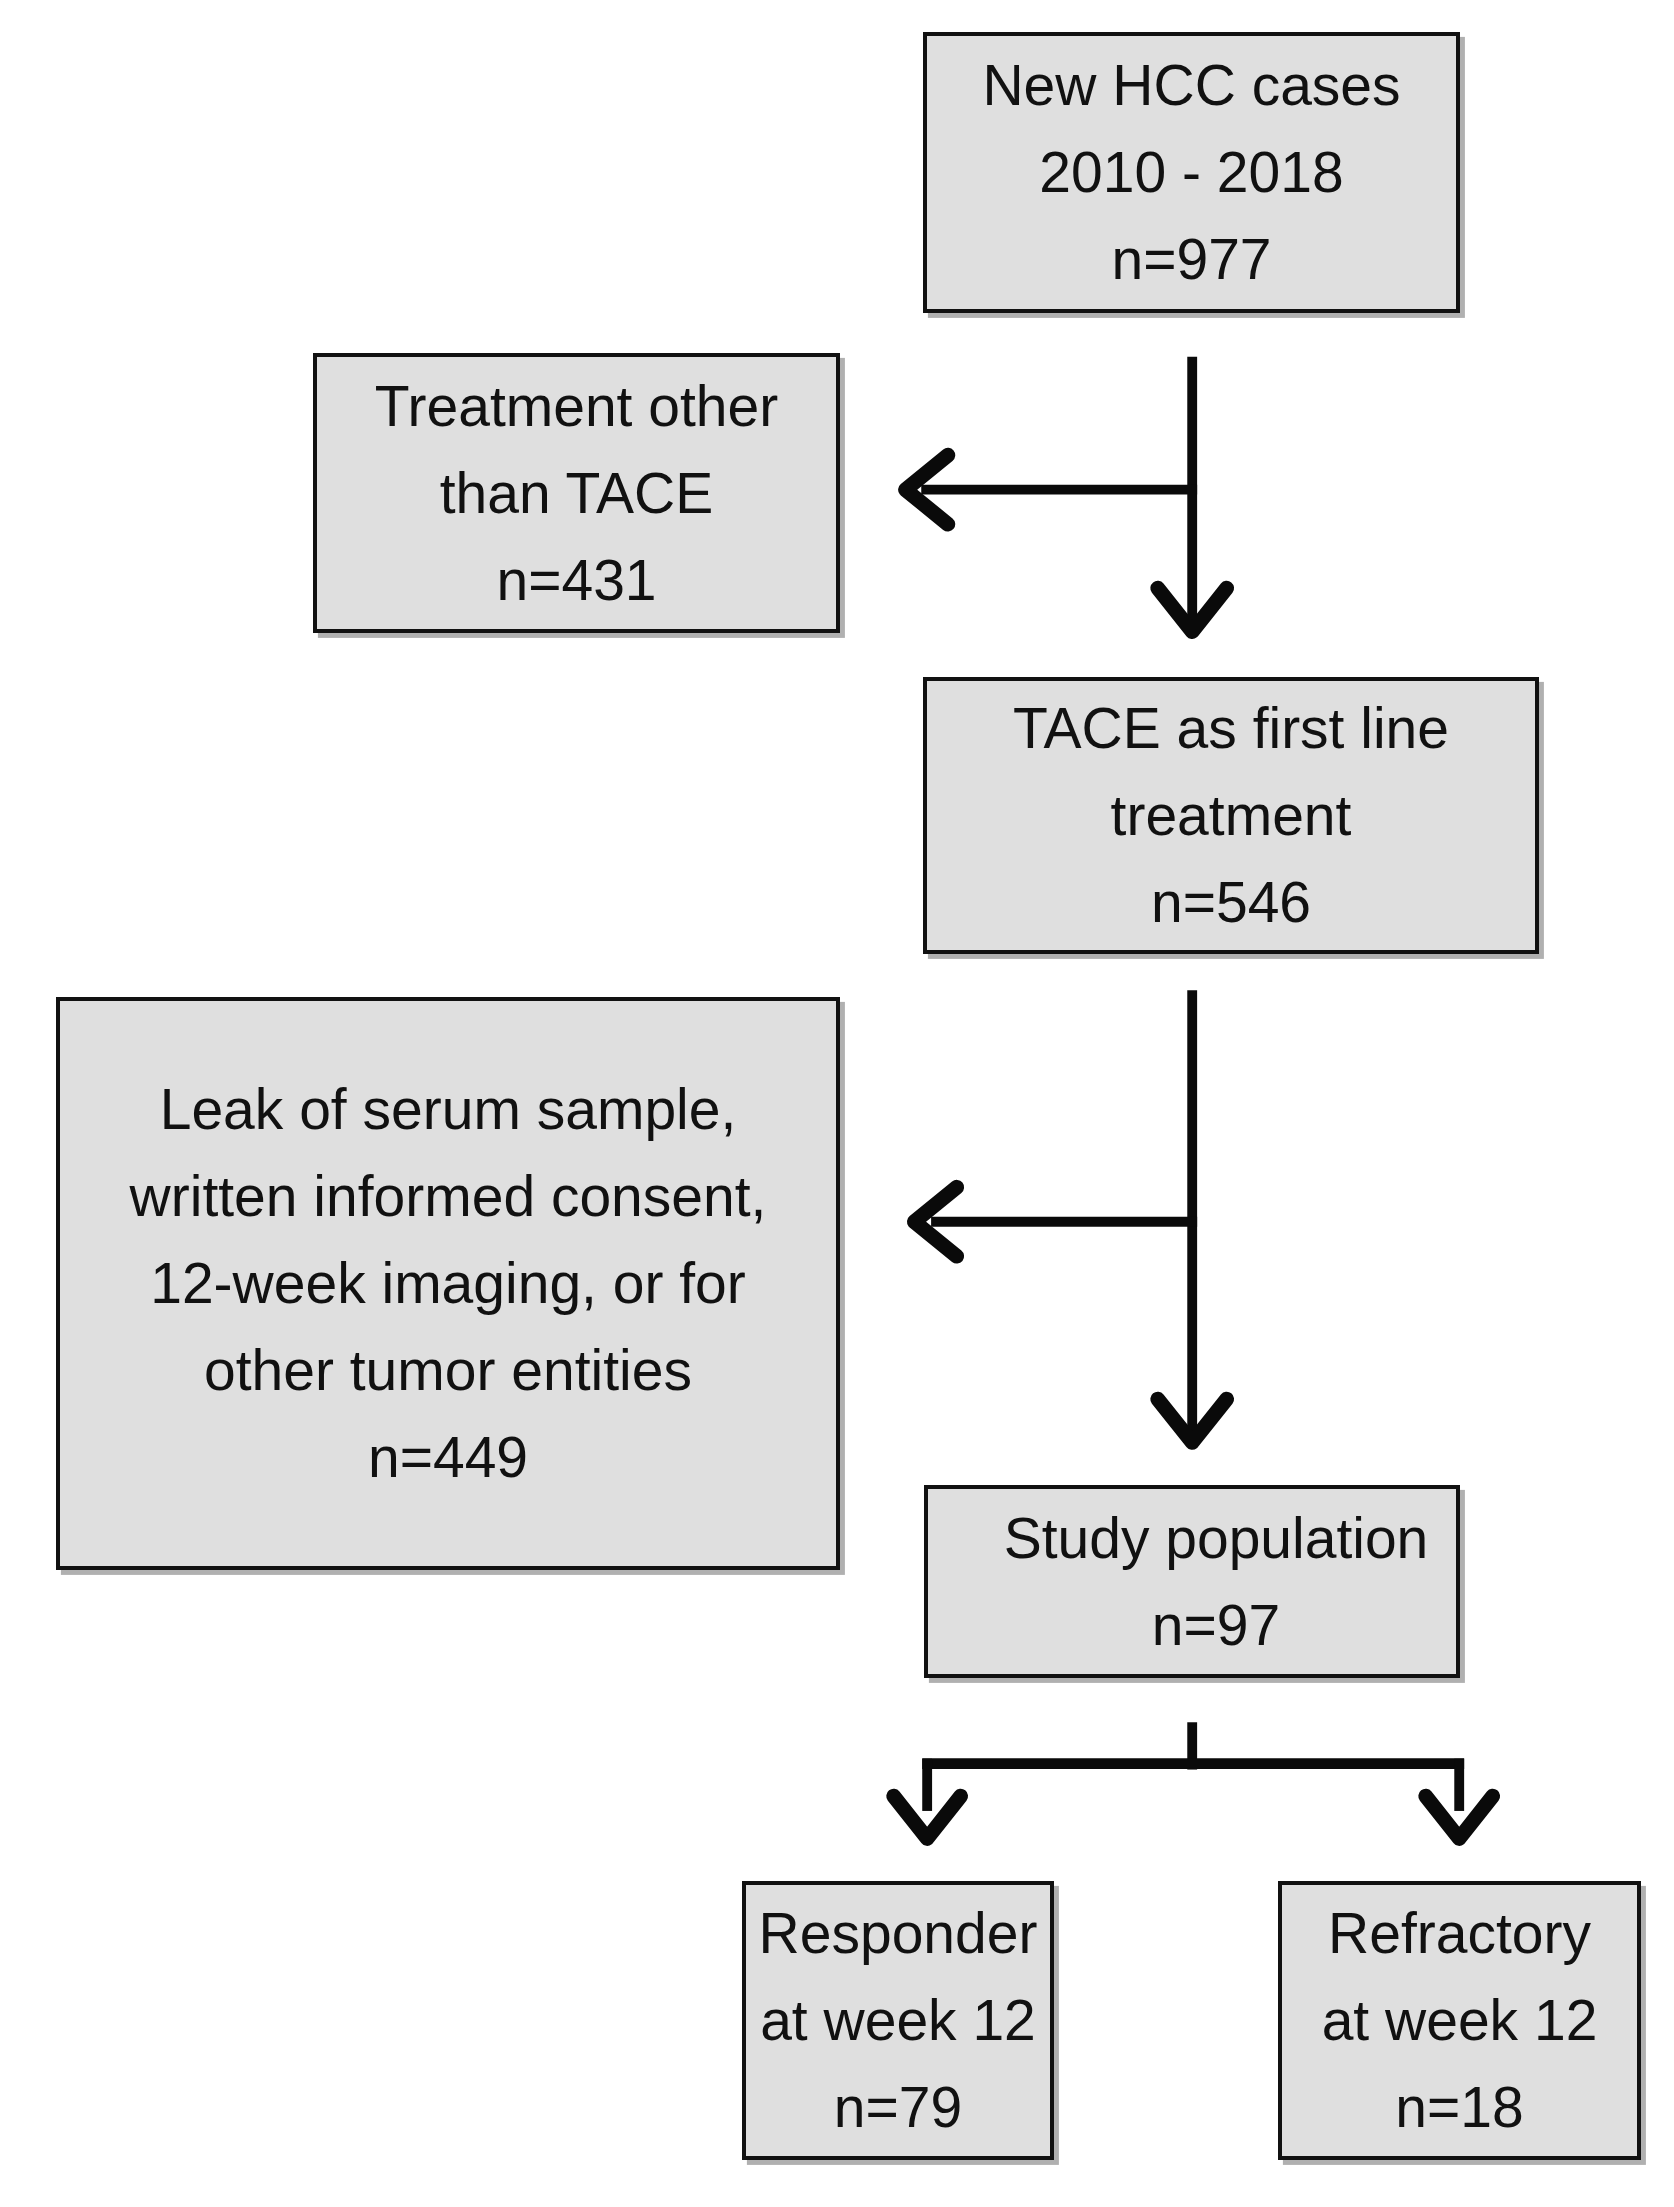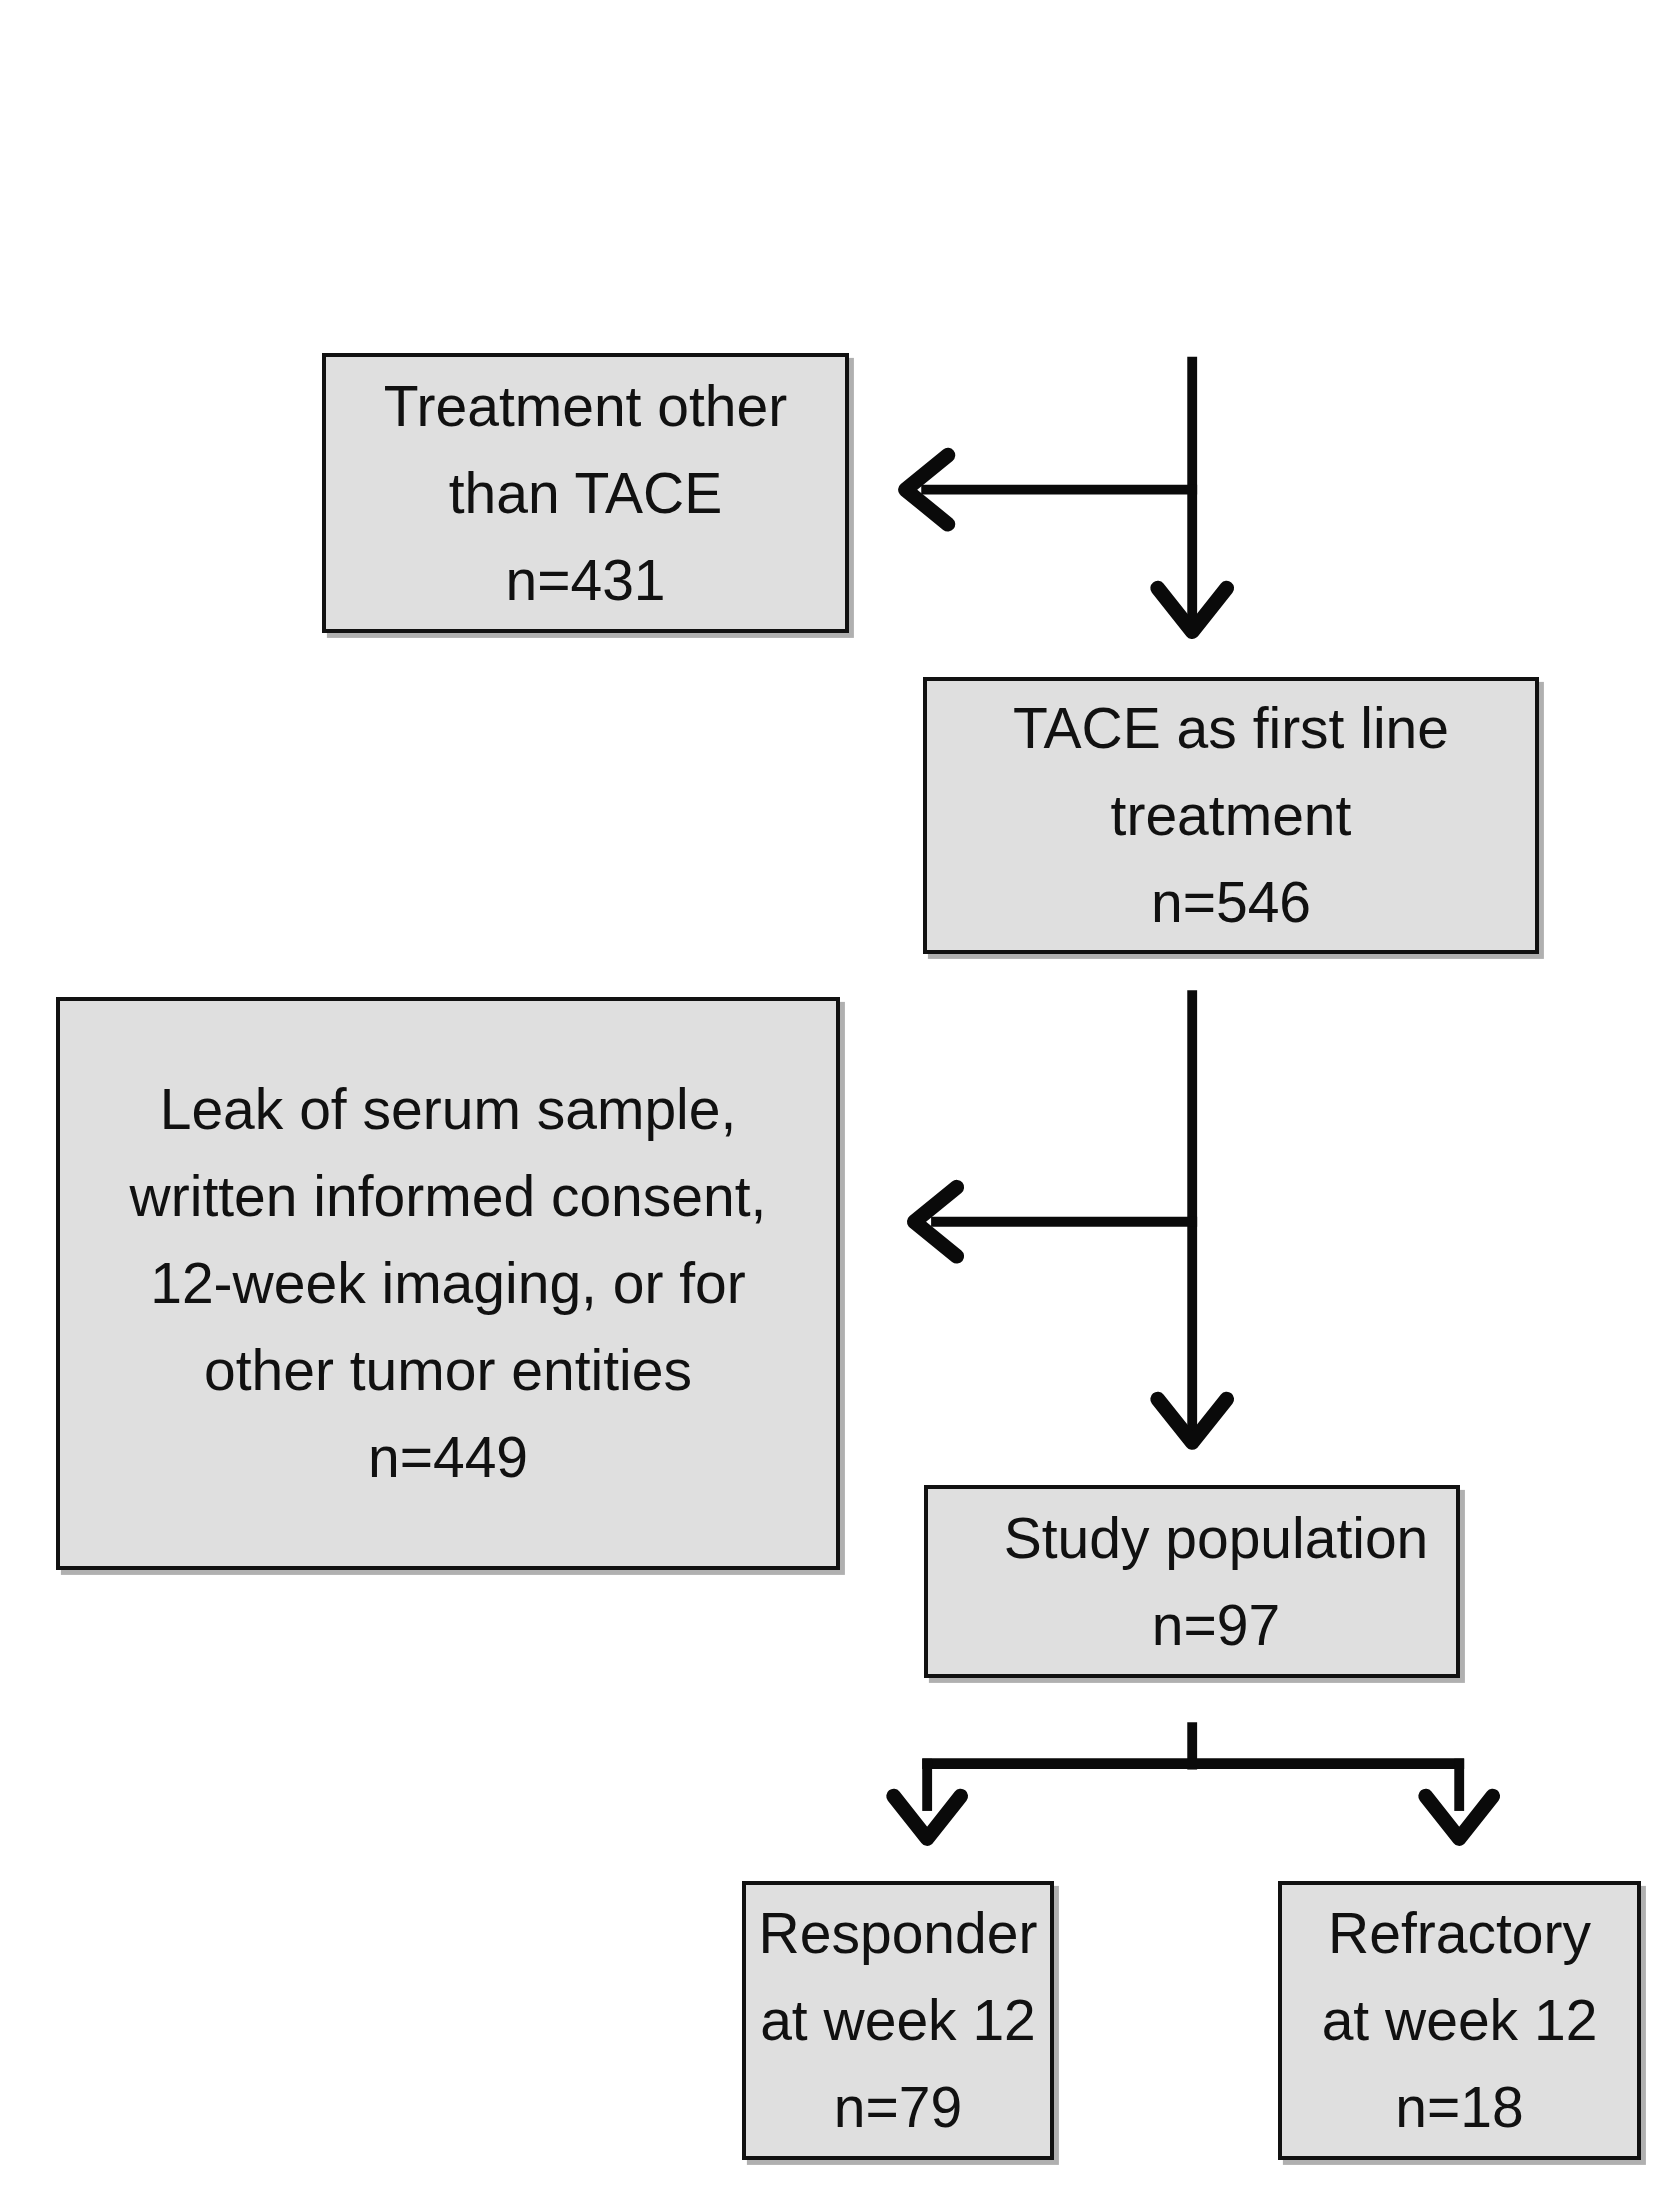--- a/index.html
+++ b/index.html
@@ -51,21 +51,21 @@
   }
   .head {
     stroke: var(--arrow, #0a0a0a);
     stroke-width: 15;
     fill: none;
     stroke-linecap: round;
     stroke-linejoin: round;
   }
   
   .n-new       { left: 923px;  top: 31.5px;   width: 537px; height: 281px; }
-  .n-excl1     { left: 313px;  top: 353px;  width: 527px; height: 280px; margin-left: 9px; }
+  .n-excl1     { left: 313px;  top: 353px;  width: 527px; height: 280px; }
   .n-tace      { left: 923px;  top: 677px;  width: 616px; height: 277px; }
   .n-excl2     { left: 56px;   top: 997px; width: 784px; height: 573px; }
   .n-study     { left: 924px;  top: 1485px; width: 536px; height: 193px; padding-left: 48px; }
   .n-resp      { left: 742px;  top: 1881px; width: 312px; height: 279px; }
   .n-refr      { left: 1278px; top: 1881px; width: 363px; height: 279px; }
 </style>
 </head>
 <body>
 
 <div class="canvas">
@@ -93,20 +93,23 @@
     <g>
       <line class="shaft" x1="1210" y1="1748" x2="1210" y2="1796"></line>
       <line class="bar" x1="936" y1="1790" x2="1486" y2="1790"></line>
       <line class="shaft" x1="941" y1="1785" x2="941" y2="1838"></line>
       <polyline class="head" points="907,1823 941,1866 975,1823"></polyline>
       <line class="shaft" x1="1481" y1="1785" x2="1481" y2="1838"></line>
       <polyline class="head" points="1447,1823 1481,1866 1515,1823"></polyline>
     </g>
   </svg>
 
+  <div class="node n-new">New HCC cases
+2010 - 2018
+n=977</div>
   <div class="node n-excl1">Treatment other
 than TACE
 n=431</div>
   <div class="node n-tace">TACE as first line
 treatment
 n=546</div>
   <div class="node n-excl2">Leak of serum sample,
 written informed consent,
 12-week imaging, or for
 other tumor entities

